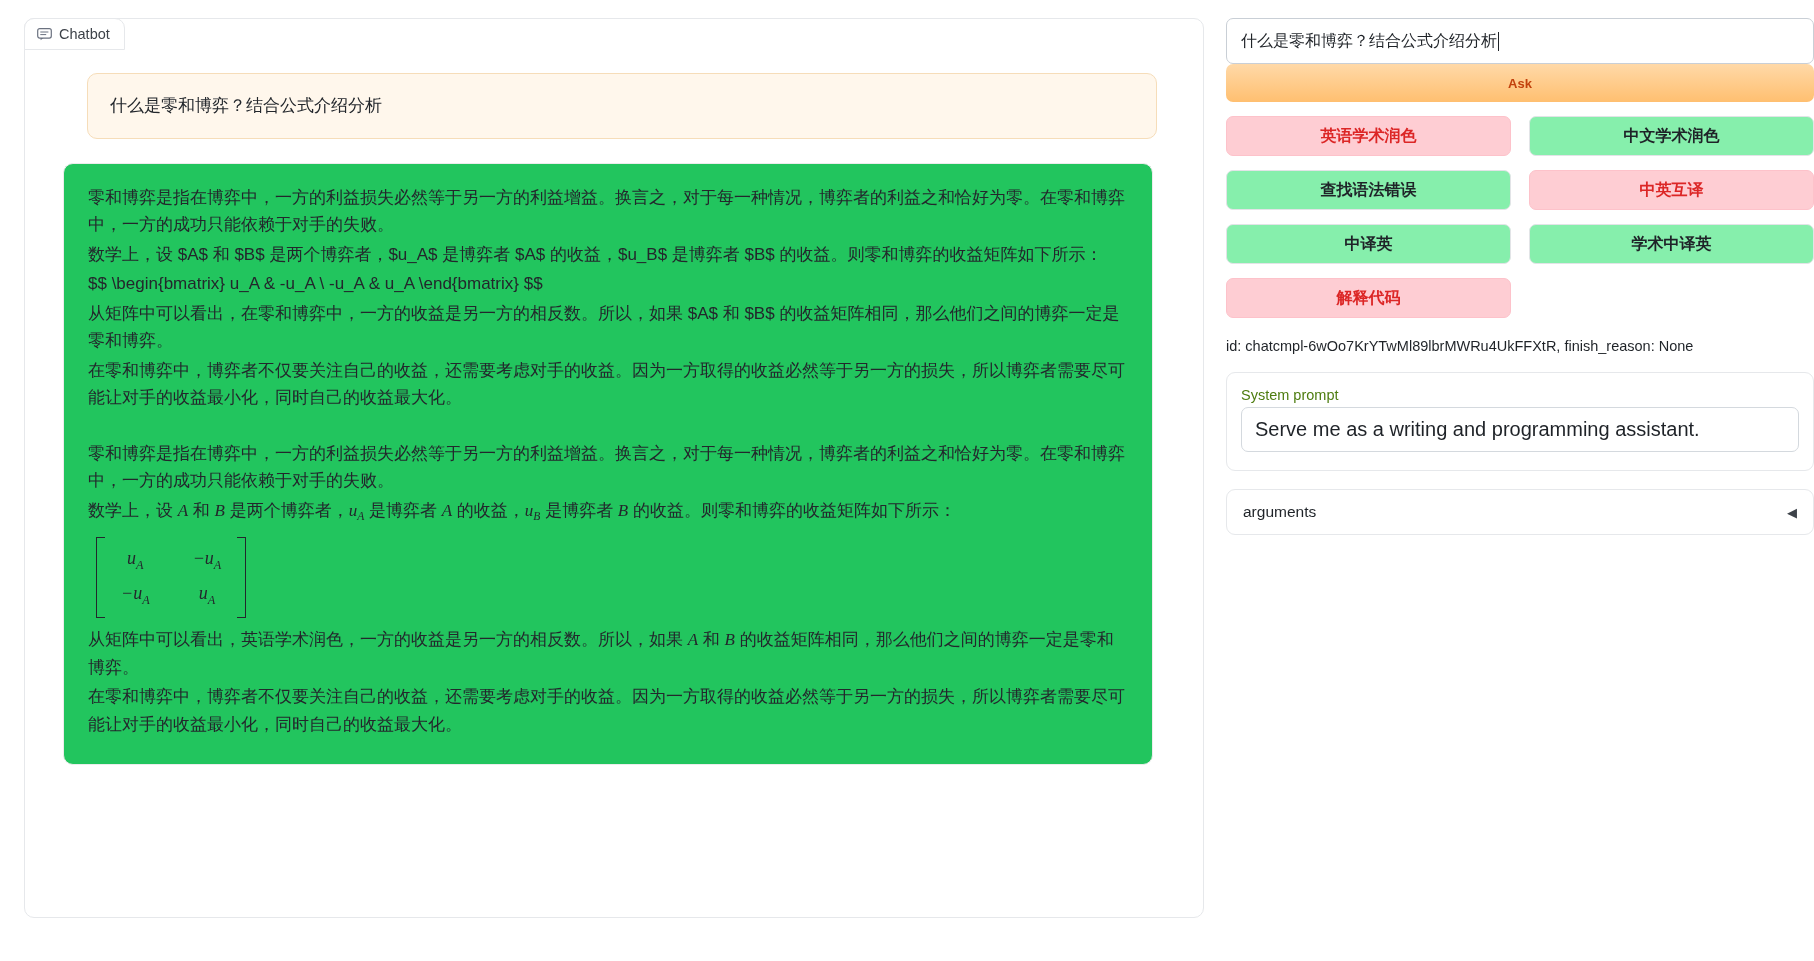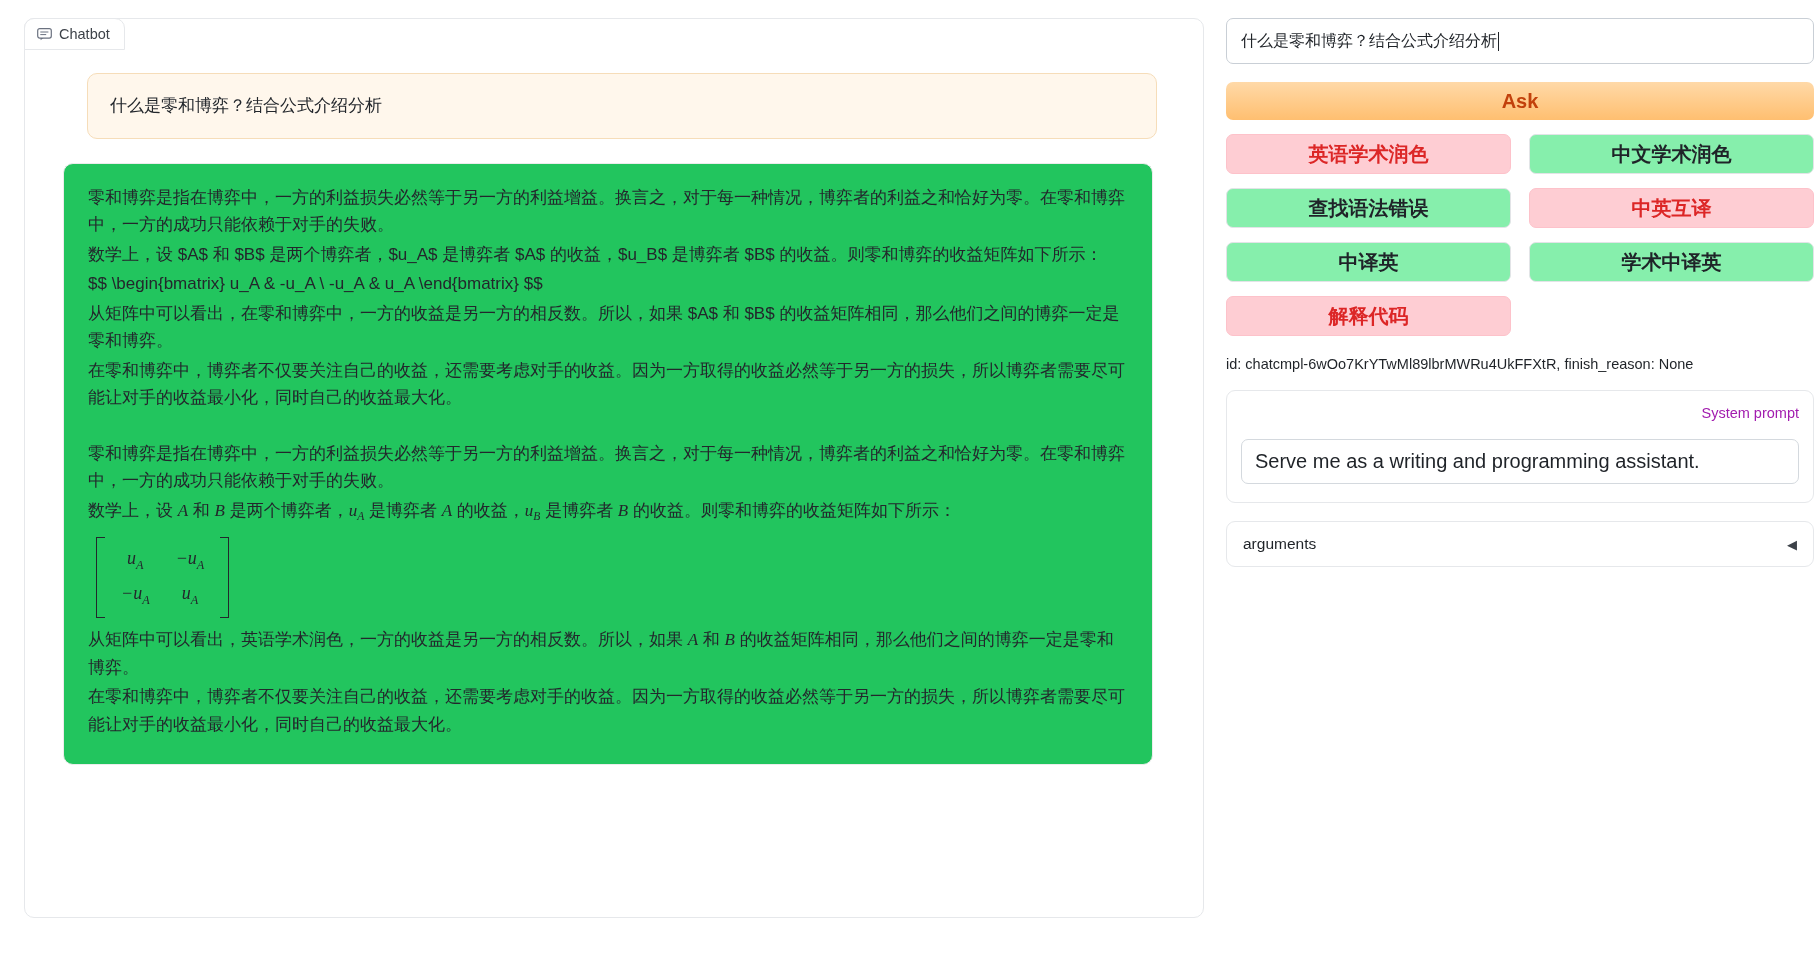--- a/index.html
+++ b/index.html
@@ -104,21 +104,21 @@
     width: 9px;
     align-self: stretch;
     border-top: 1.6px solid #23272c;
     border-bottom: 1.6px solid #23272c;
   }
   .bracket.left { border-left: 1.6px solid #23272c; }
   .bracket.right { border-right: 1.6px solid #23272c; }
   .mgrid {
     display: grid;
     grid-template-columns: auto auto;
-    gap: 4px 26px;
+    gap: 4px 43px;
     padding: 7px 16px;
     font-style: italic;
     font-size: 18px;
     text-align: center;
   }
   
   .right-col {
     width: 588px;
     flex: 0 0 588px;
     padding-top: 18px;
@@ -137,42 +137,42 @@
     font-family: "Liberation Sans", sans-serif;
   }
   .prompt-box .caret {
     display: inline-block;
     width: 1px;
     height: 19px;
     background: #1f2328;
     margin-left: 1px;
   }
   .ask-btn {
-    margin-top: 18px;
+    margin-top: 0;
     width: 100%;
     height: 38px;
     border: none;
     border-radius: 7px;
     background: linear-gradient(180deg, #ffd9a8 0%, #ffbf70 100%);
     color: #c2410c;
-    font-size: 20px;
+    font-size: 13px;
     font-weight: bold;
     cursor: pointer;
     font-family: "Liberation Sans", sans-serif;
   }
   .btn-grid {
     margin-top: 14px;
     display: grid;
     grid-template-columns: 1fr 1fr;
     gap: 14px 18px;
   }
   .prompt-btn {
     height: 40px;
     border-radius: 7px;
-    font-size: 20px;
+    font-size: 16px;
     font-weight: bold;
     display: flex;
     align-items: center;
     justify-content: center;
     border: 1px solid transparent;
     cursor: pointer;
     font-family: "Liberation Sans", sans-serif;
   }
   .prompt-btn.plain {
     background: #86efac;
@@ -191,23 +191,22 @@
   }
   .sys-card {
     margin-top: 18px;
     border: 1px solid #e6e8eb;
     border-radius: 9px;
     padding: 14px 14px 18px 14px;
     background: #fff;
   }
   .sys-label {
     font-size: 14.5px;
-    color: #a21caf;
-    margin-bottom: 18px;
-    text-align: right;
+    color: #4d7c0f;
+    margin-bottom: 4px;
   }
   .sys-input {
     width: 100%;
     min-height: 42px;
     border: 1px solid #d4d9de;
     border-radius: 7px;
     background: #fff;
     font-size: 20px;
     color: #1f2328;
     padding: 10px 13px;

